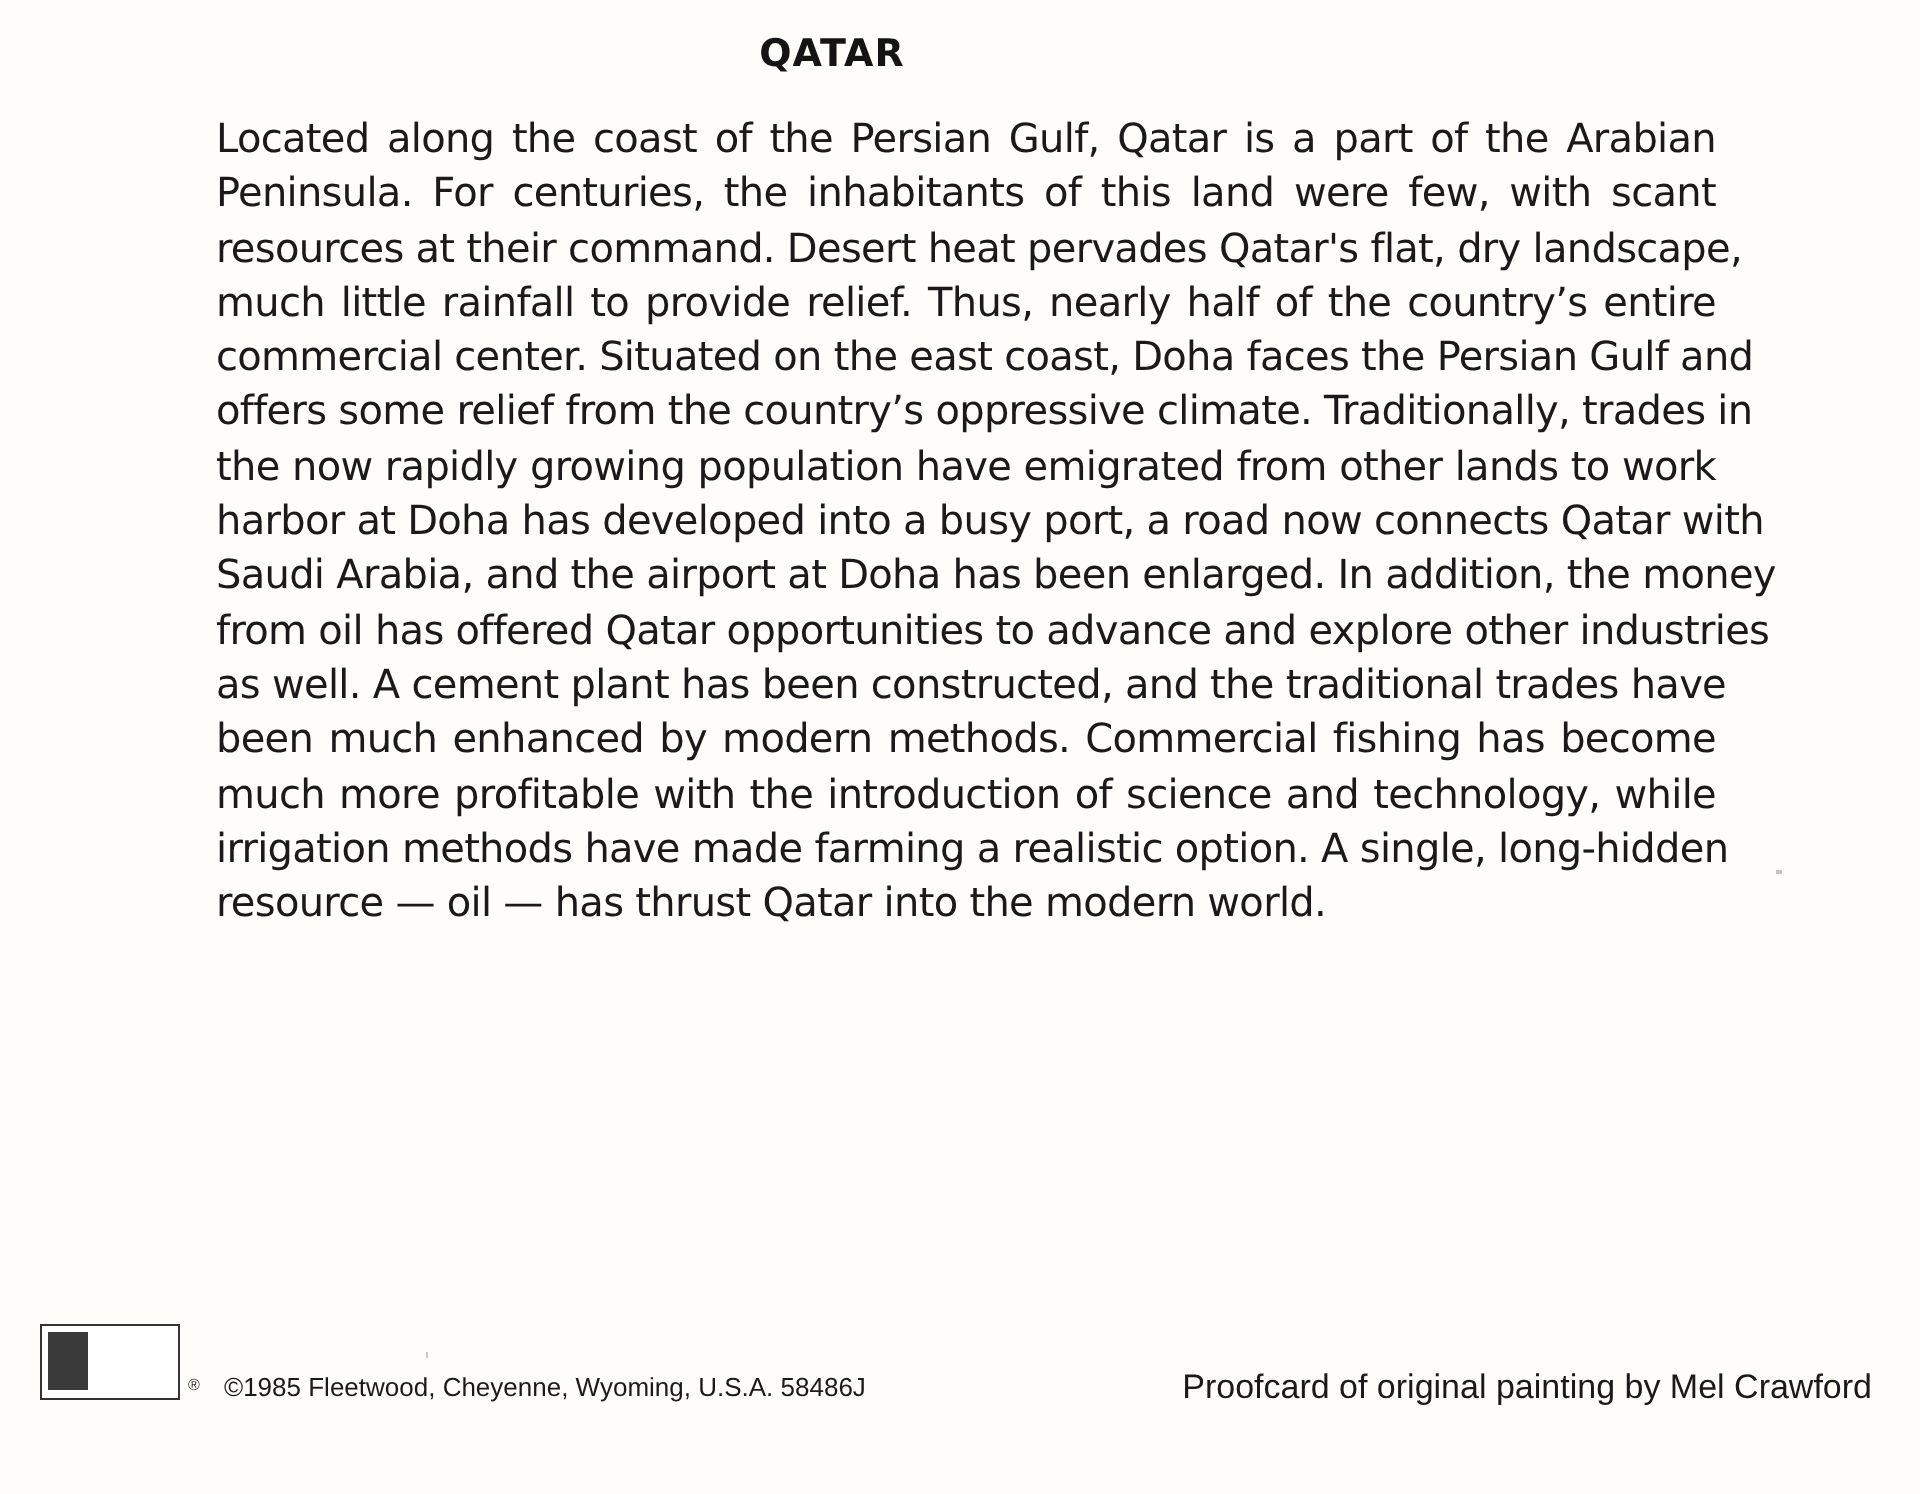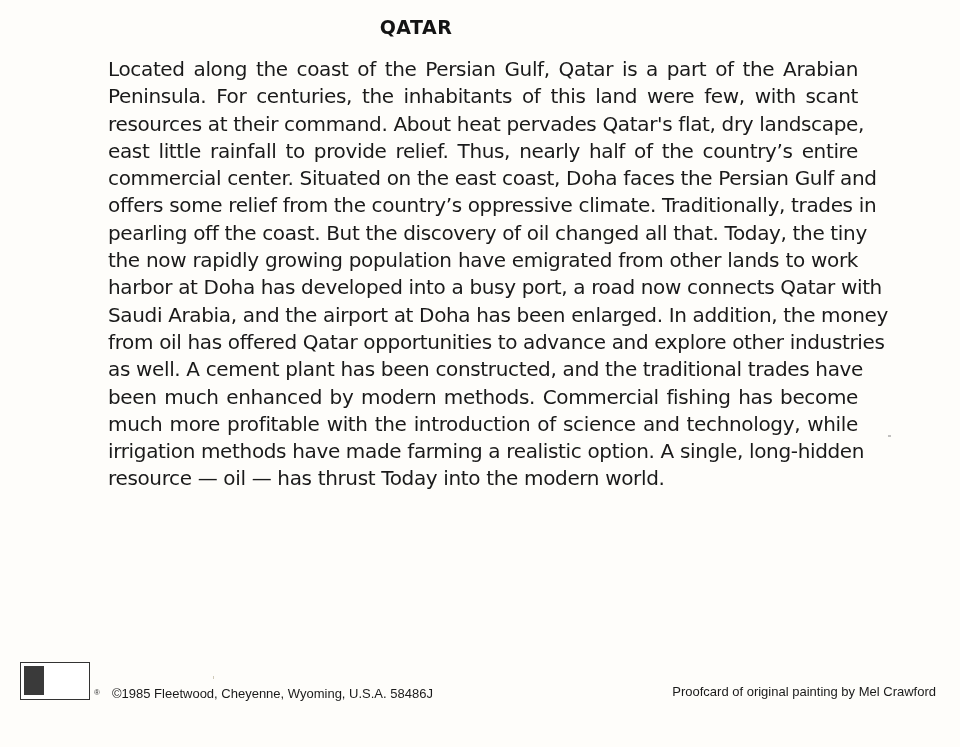--- a/index.html
+++ b/index.html
@@ -85,21 +85,21 @@
       top: 24px;
       font-family: "Liberation Sans", sans-serif;
       font-size: 13px;
       color: #1a1a1a;
     }
     .credit {
       position: absolute;
       right: 24px;
       top: 22px;
       font-family: "Liberation Sans", sans-serif;
-      font-size: 13px;
+      font-size: 17px;
       color: #1a1a1a;
     }
     .speck {
       position: absolute;
       left: 888px;
       top: 435px;
       width: 3px;
       height: 2px;
       background: #9a9a9a;
       opacity: 0.6;
@@ -115,34 +115,33 @@
     }
   </style>
 </head>
 <body>
 
 <div class="title">QATAR</div>
 
 <div class="body-text">
   <span class="line">Located along the coast of the Persian Gulf, Qatar is a part of the Arabian</span>
   <span class="line">Peninsula. For centuries, the inhabitants of this land were few, with scant</span>
-  <span class="line">resources at their command. About heat pervades Qatar's flat, dry landscape,</span>
-  <span class="line">east little rainfall to provide relief. Thus, nearly half of the country’s entire</span>
+  <span class="line">resources at their command. Desert heat pervades Qatar's flat, dry landscape,</span>
+  <span class="line">much little rainfall to provide relief. Thus, nearly half of the country’s entire</span>
   <span class="line">commercial center. Situated on the east coast, Doha faces the Persian Gulf and</span>
   <span class="line">offers some relief from the country’s oppressive climate. Traditionally, trades in</span>
-  <span class="line">pearling off the coast. But the discovery of oil changed all that.  Today, the tiny</span>
   <span class="line">the now rapidly growing population have emigrated from other lands to work</span>
   <span class="line">harbor at Doha has developed into a busy port, a road now connects Qatar with</span>
   <span class="line">Saudi Arabia, and the airport at Doha has been enlarged. In addition, the money</span>
   <span class="line">from oil has offered Qatar opportunities to advance and explore other industries</span>
   <span class="line">as well. A cement plant has been constructed, and the traditional trades have</span>
   <span class="line">been much enhanced by modern methods. Commercial fishing has become</span>
   <span class="line">much more profitable with the introduction of science and technology, while</span>
   <span class="line">irrigation methods have made farming a realistic option. A single, long-hidden</span>
-  <span class="line last">resource — oil — has thrust Today into the modern world.</span>
+  <span class="line last">resource — oil — has thrust Qatar into the modern world.</span>
 </div>
 
 <div class="speck"></div>
 <div class="speck2"></div>
 
 <div class="footer">
   <div class="logo-box">
     <div class="fill"></div>
   </div>
   <span class="registered">®</span>

